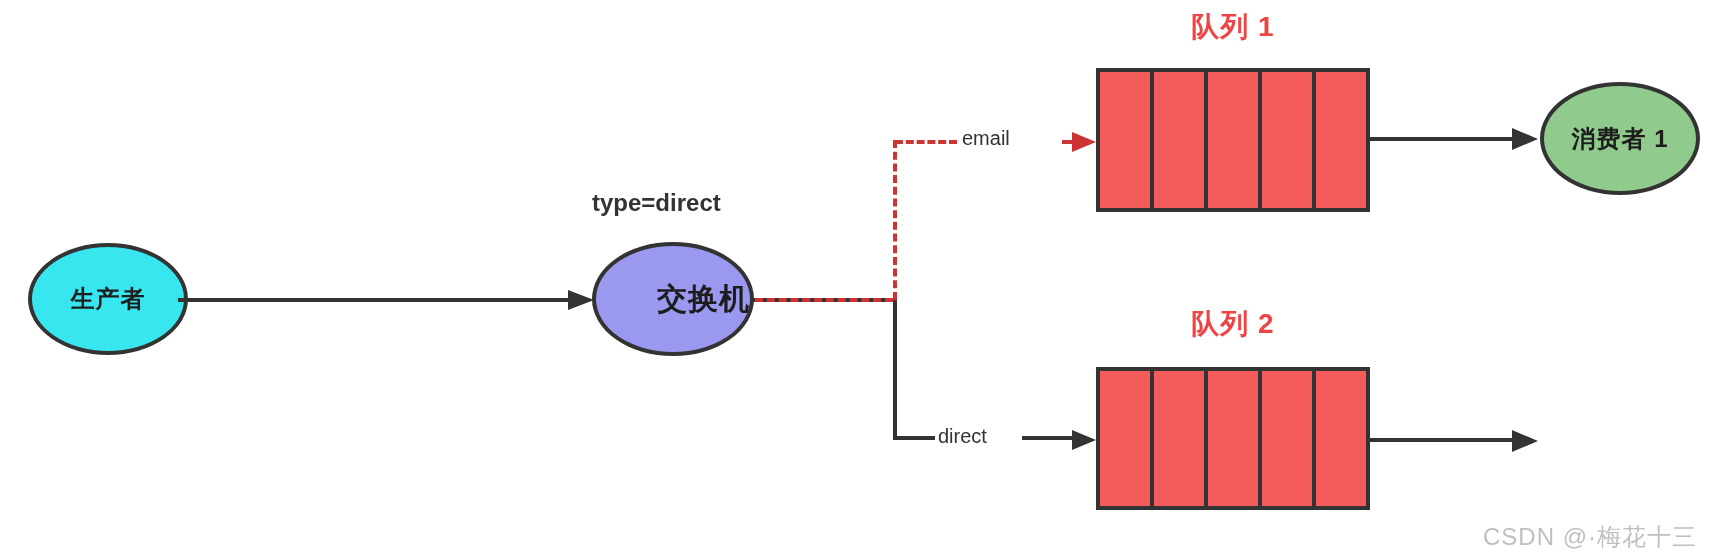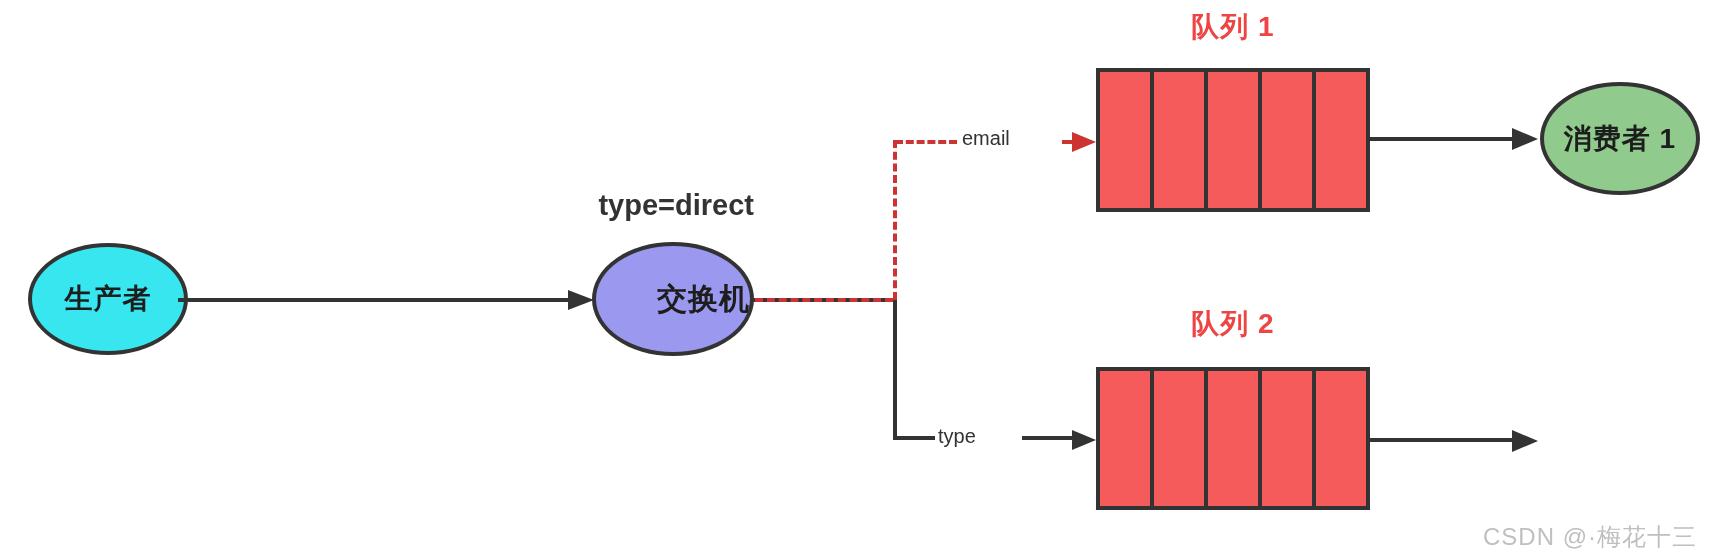--- a/index.html
+++ b/index.html
@@ -14,40 +14,40 @@
     --watermark:#BFBFBF;
     --bg:#FFFFFF;
   }
   *{margin:0;padding:0;box-sizing:border-box;}
   html,body{width:1722px;height:554px;overflow:hidden;background:var(--bg);
     font-family:"Liberation Sans","DejaVu Sans",sans-serif;}
   .canvas{position:relative;width:1722px;height:554px;background:var(--bg);}
 
   .node{position:absolute;display:flex;align-items:center;justify-content:center;
     border:4px solid var(--stroke);border-radius:50%;
-    font-weight:700;font-size:28px;color:#1d1d1d;letter-spacing:1px;}
+    font-weight:700;font-size:24px;color:#1d1d1d;letter-spacing:1px;}
   .node-producer{left:28px;top:243px;width:160px;height:112px;background:var(--cyan);}
   .node-exchange{left:592px;top:242px;width:162px;height:114px;background:var(--purple);font-size:30px;justify-content:flex-end;}
   .node-consumer1{left:1540px;top:82px;width:160px;height:113px;background:var(--green);}
   .node-consumer2{left:1540px;top:382px;width:162px;height:118px;background:var(--green);}
 
   .hline{position:absolute;height:4px;background:var(--stroke);}
   .vline{position:absolute;width:4px;background:var(--stroke);}
   .dash-h{position:absolute;height:0;border-top:4px dashed var(--accent-red);}
   .dash-v{position:absolute;width:0;border-left:4px dashed var(--accent-red);}
 
   .arrow-right{position:absolute;width:0;height:0;
     border-top:10px solid transparent;border-bottom:10px solid transparent;
     border-left:26px solid var(--stroke);}
   .arrow-right.red{border-left-color:var(--accent-red);}
 
   .edge-label{position:absolute;font-size:20px;font-weight:500;color:var(--label);white-space:nowrap;}
   .routing-label{left:228px;top:251px;}
   .routing-label .rk-value{color:var(--email-red);font-weight:600;}
-  .type-label{left:592px;top:189px;width:162px;text-align:right;font-weight:600;font-size:29px;}
+  .type-label{left:592px;top:189px;width:162px;text-align:left;font-weight:600;font-size:24px;}
   .email-label{left:962px;top:127px;}
   .phone-label{left:938px;top:425px;}
 
   .queue{position:absolute;width:274px;height:144px;background:var(--queue-red);
     border:4px solid var(--stroke);display:flex;}
   .queue-1{left:1096px;top:68px;}
   .queue-2{left:1096px;top:367px;height:143px;}
   .queue-cell{flex:1;}
   .queue-cell + .queue-cell{border-left:4px solid var(--stroke);}
 
@@ -80,21 +80,21 @@
   <div class="dash-h" style="left:755px;top:298px;width:138px;"></div>
 
   <div class="dash-v" style="left:893px;top:140px;height:160px;"></div>
   <div class="dash-h" style="left:895px;top:140px;width:62px;"></div>
   <div class="edge-label email-label">email</div>
   <div class="dash-h" style="left:1062px;top:140px;width:14px;"></div>
   <div class="arrow-right red" style="left:1072px;top:132px;border-left-width:24px;"></div>
 
   <div class="vline" style="left:893px;top:300px;height:140px;"></div>
   <div class="hline" style="left:893px;top:436px;width:42px;"></div>
-  <div class="edge-label phone-label">type</div>
+  <div class="edge-label phone-label">direct</div>
   <div class="hline" style="left:1022px;top:436px;width:50px;"></div>
   <div class="arrow-right" style="left:1072px;top:430px;border-left-width:24px;"></div>
 
   <div class="queue-title queue-title-1">队列 1</div>
   <div class="queue queue-1">
       <div class="queue-cell"></div>
       <div class="queue-cell"></div>
       <div class="queue-cell"></div>
       <div class="queue-cell"></div>
       <div class="queue-cell"></div>

